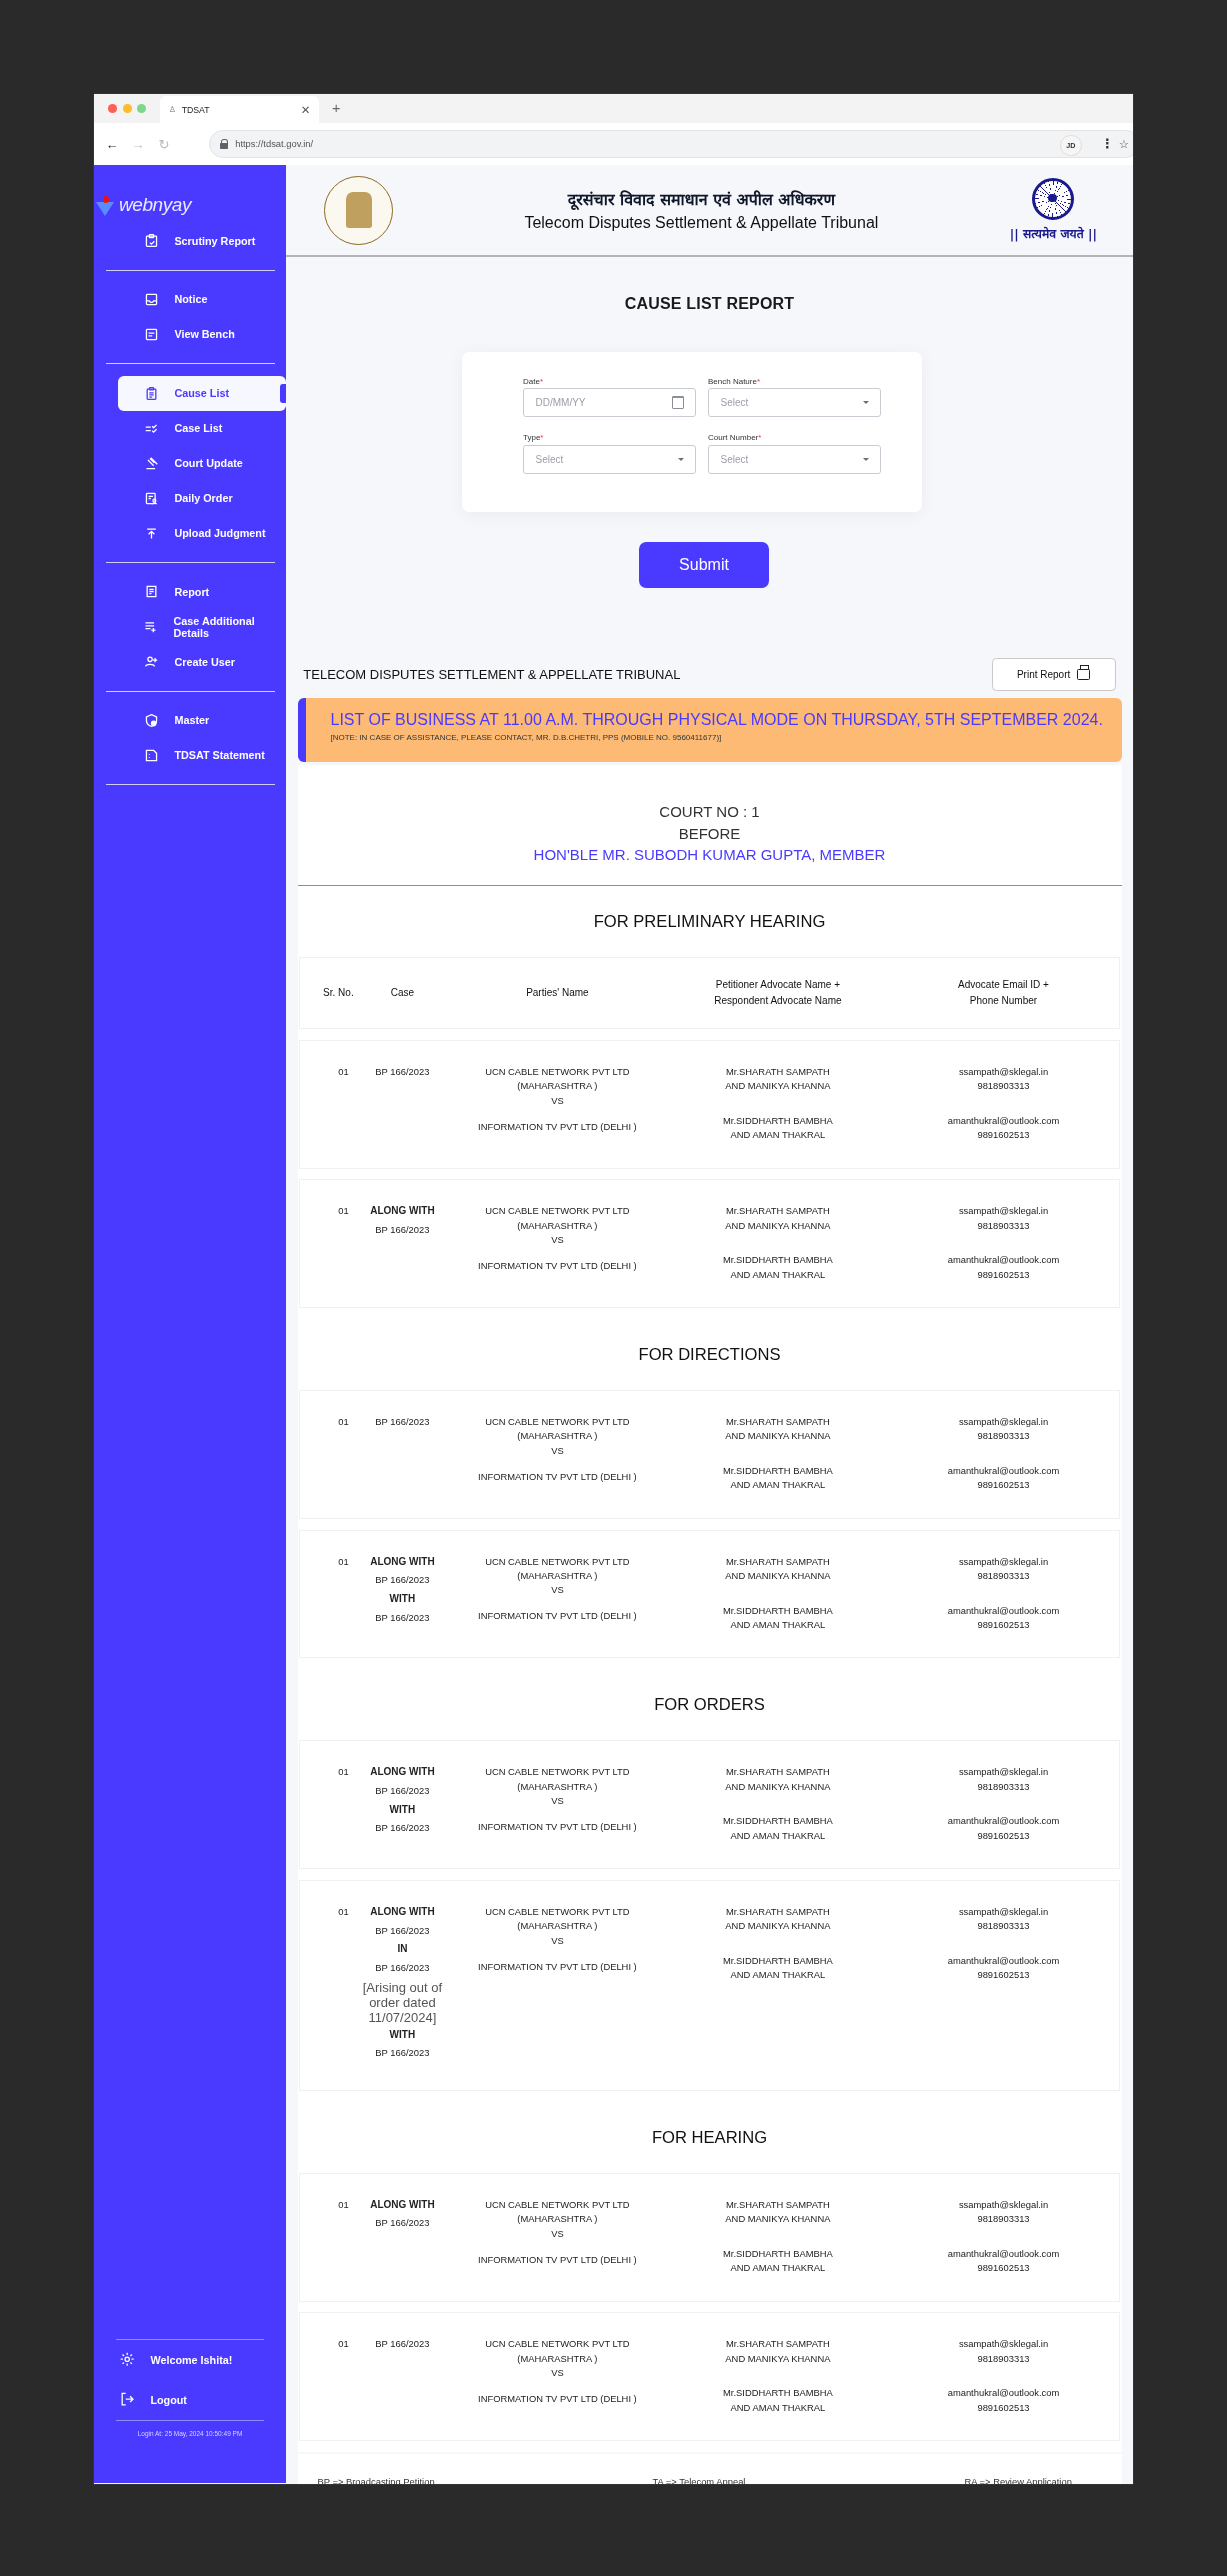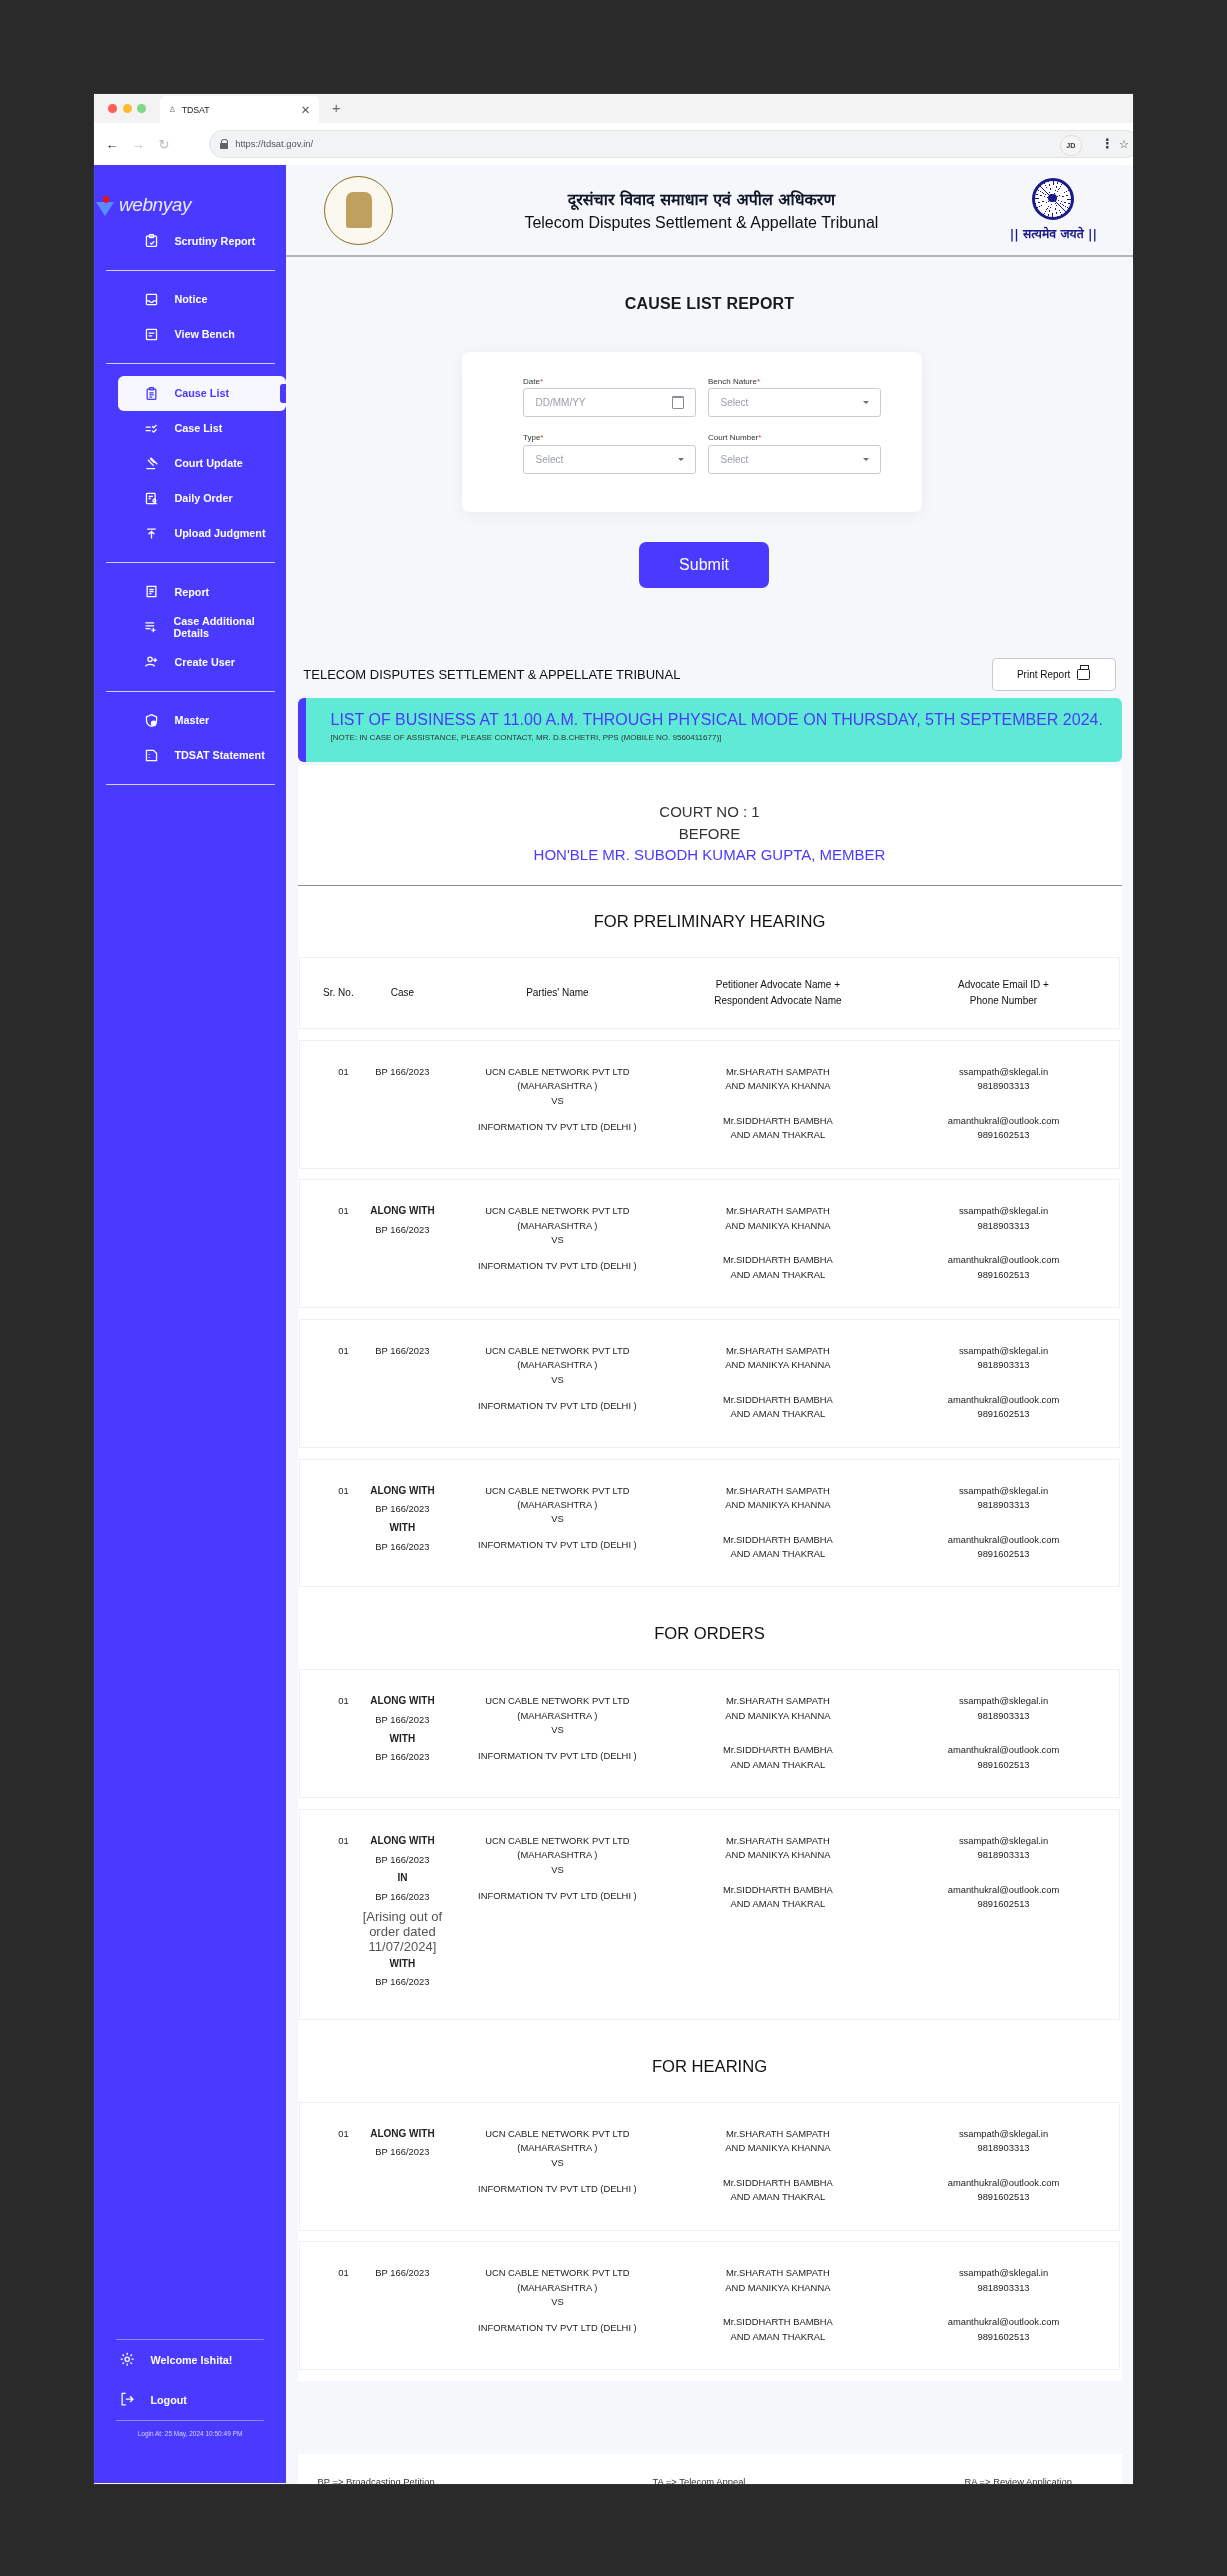--- a/index.html
+++ b/index.html
@@ -94,21 +94,21 @@
   .caret { width: 0; height: 0; border-left: 3.6px solid transparent; border-right: 3.6px solid transparent; border-top: 3.6px solid #6a6e76; }
   .cal { width: 11.5px; height: 13px; border: 1.4px solid #8a8e96; border-top-width: 2.9px; border-radius: 1.4px; }
   .submit-btn { position: absolute; left: 353px; top: 377px; width: 130px; height: 46px; background: #4a3aff; color: #fff; border: none; border-radius: 7.2px; font-size: 16px; font-family: "Liberation Sans", sans-serif; }
 
   .tribunal-bar { position: absolute; left: 17.3px; top: 490px; right: 17.3px; height: 39px; display: flex; align-items: center; justify-content: space-between; }
   .tribunal-name { font-size: 13px; color: #111; }
   .print-btn { height: 33px; width: 124px; background: #fff; border: 0.7px solid #c9c9c9; border-radius: 4.3px; font-size: 10px; color: #111; display: flex; align-items: center; justify-content: center; gap: 7.2px; font-family: "Liberation Sans", sans-serif; }
   .print-ico { width: 13px; height: 11.5px; border: 1.4px solid #222; border-radius: 1.4px; position: relative; }
   .print-ico::before { content: ""; position: absolute; left: 1.4px; top: -4.3px; width: 7.2px; height: 3.6px; border: 1.4px solid #222; border-bottom: none; }
 
-  .business-banner { position: absolute; left: 11.5px; top: 533px; right: 11.5px; height: 64px; background: #5eead4; border-radius: 5.8px; border-left: 8.7px solid #4a3aff; padding: 13px 0 0 25px; }
+  .business-banner { position: absolute; left: 11.5px; top: 533px; right: 11.5px; height: 64px; background: #fdba74; border-radius: 5.8px; border-left: 8.7px solid #4a3aff; padding: 13px 0 0 25px; }
   .business-title { font-size: 16px; color: #4a3aff; }
   .business-note { font-size: 8px; color: #333; margin-top: 4.3px; }
 
   .cause-card { position: absolute; left: 11.5px; top: 600px; right: 11.5px; background: #fff; }
   .court-head { text-align: center; padding-top: 36px; height: 121px; border-bottom: 1.4px solid #8e8e93; }
   .court-no { font-size: 15px; color: #333; line-height: 21.7px; }
   .before { font-size: 15px; color: #333; line-height: 21.7px; }
   .judge { font-size: 15px; color: #4a3aff; line-height: 21.7px; }
   .section-title { text-align: center; font-size: 16.6px; color: #111; height: 71px; line-height: 71px; }
   .tbl-head, .case-row {
@@ -477,20 +477,21 @@
         <div>ssampath@sklegal.in</div>
         <div>9818903313</div>
       </div>
       <div class="adv-block second">
         <div>amanthukral@outlook.com</div>
         <div>9891602513</div>
       </div>
     </div>
   </div>
             <div class="row-gap"></div>
+            <div class="section-title">FOR DIRECTIONS</div>
             <div class="case-row">
     <div class="col-sr">01</div>
     <div class="col-case">
                 <span class="case-no">BP 166/2023</span>
               </div>
     <div class="col-parties">
       <div class="party-block" style="height:49px">
         <div>UCN CABLE NETWORK PVT LTD</div>
         <div>(MAHARASHTRA )</div>
         <div>VS</div>

